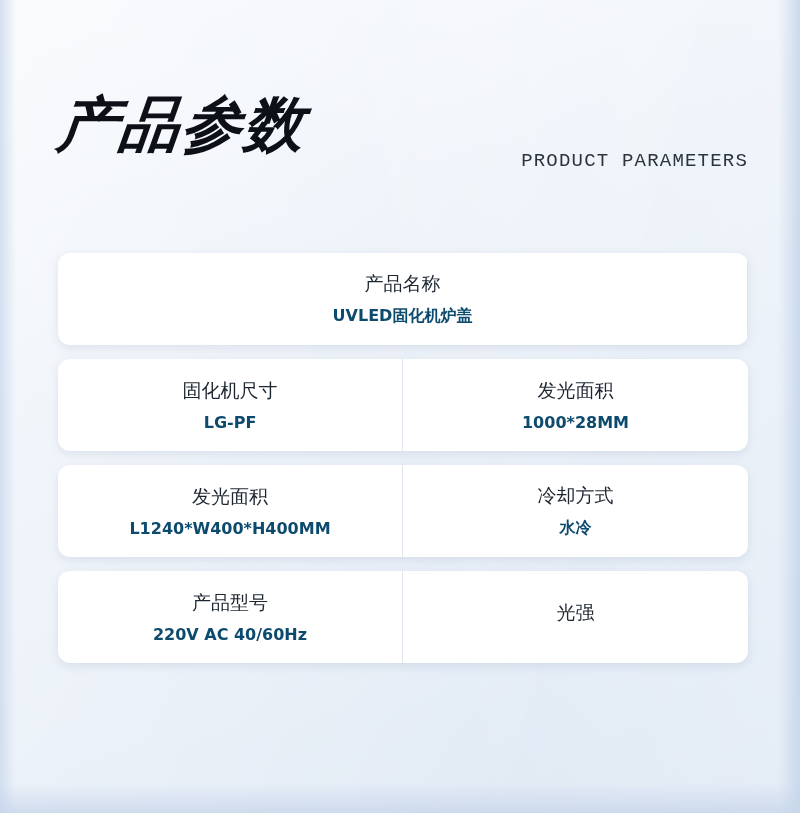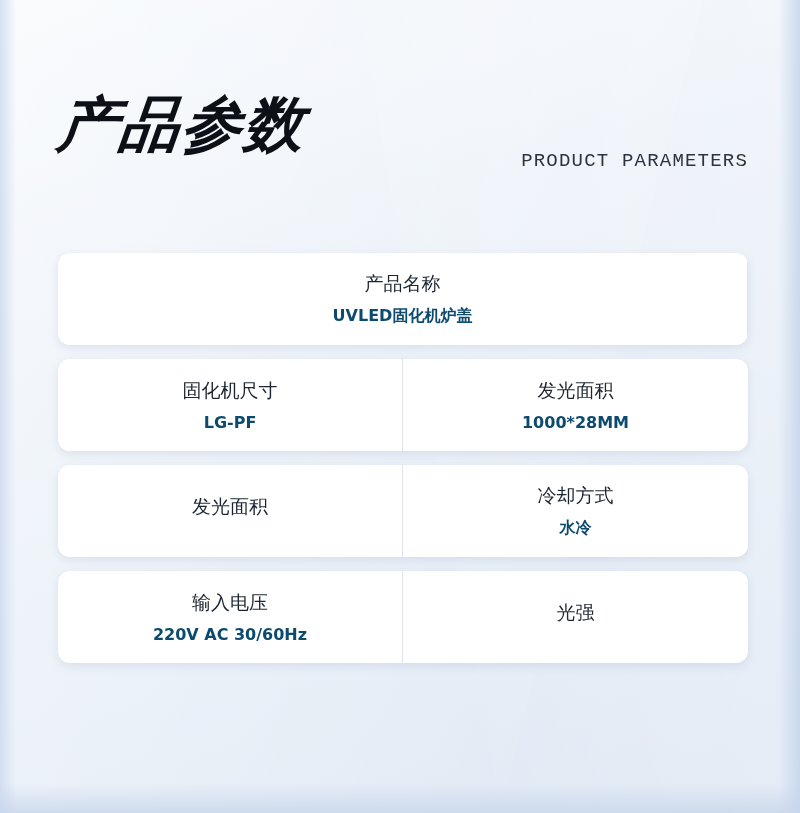--- a/index.html
+++ b/index.html
@@ -169,32 +169,33 @@
       </div>
       <div class="cell right">
         <div class="cell-label">发光面积</div>
         <div class="cell-value">1000*28MM</div>
       </div>
     </div>
 
     <div class="row">
       <div class="cell left">
         <div class="cell-label">发光面积</div>
+        <div class="cell-value">L1240*W400*H400MM</div>
       </div>
       <div class="cell right">
         <div class="cell-label">冷却方式</div>
         <div class="cell-value">水冷</div>
       </div>
     </div>
 
 
     <div class="row">
       <div class="cell left">
-        <div class="cell-label">输入电压</div>
-        <div class="cell-value">220V AC 30/60Hz</div>
+        <div class="cell-label">产品型号</div>
+        <div class="cell-value">220V AC 40/60Hz</div>
       </div>
       <div class="cell right">
         <div class="cell-label">光强</div>
       </div>
     </div>
 
   </div>
 </div>
 
 </body></html>

